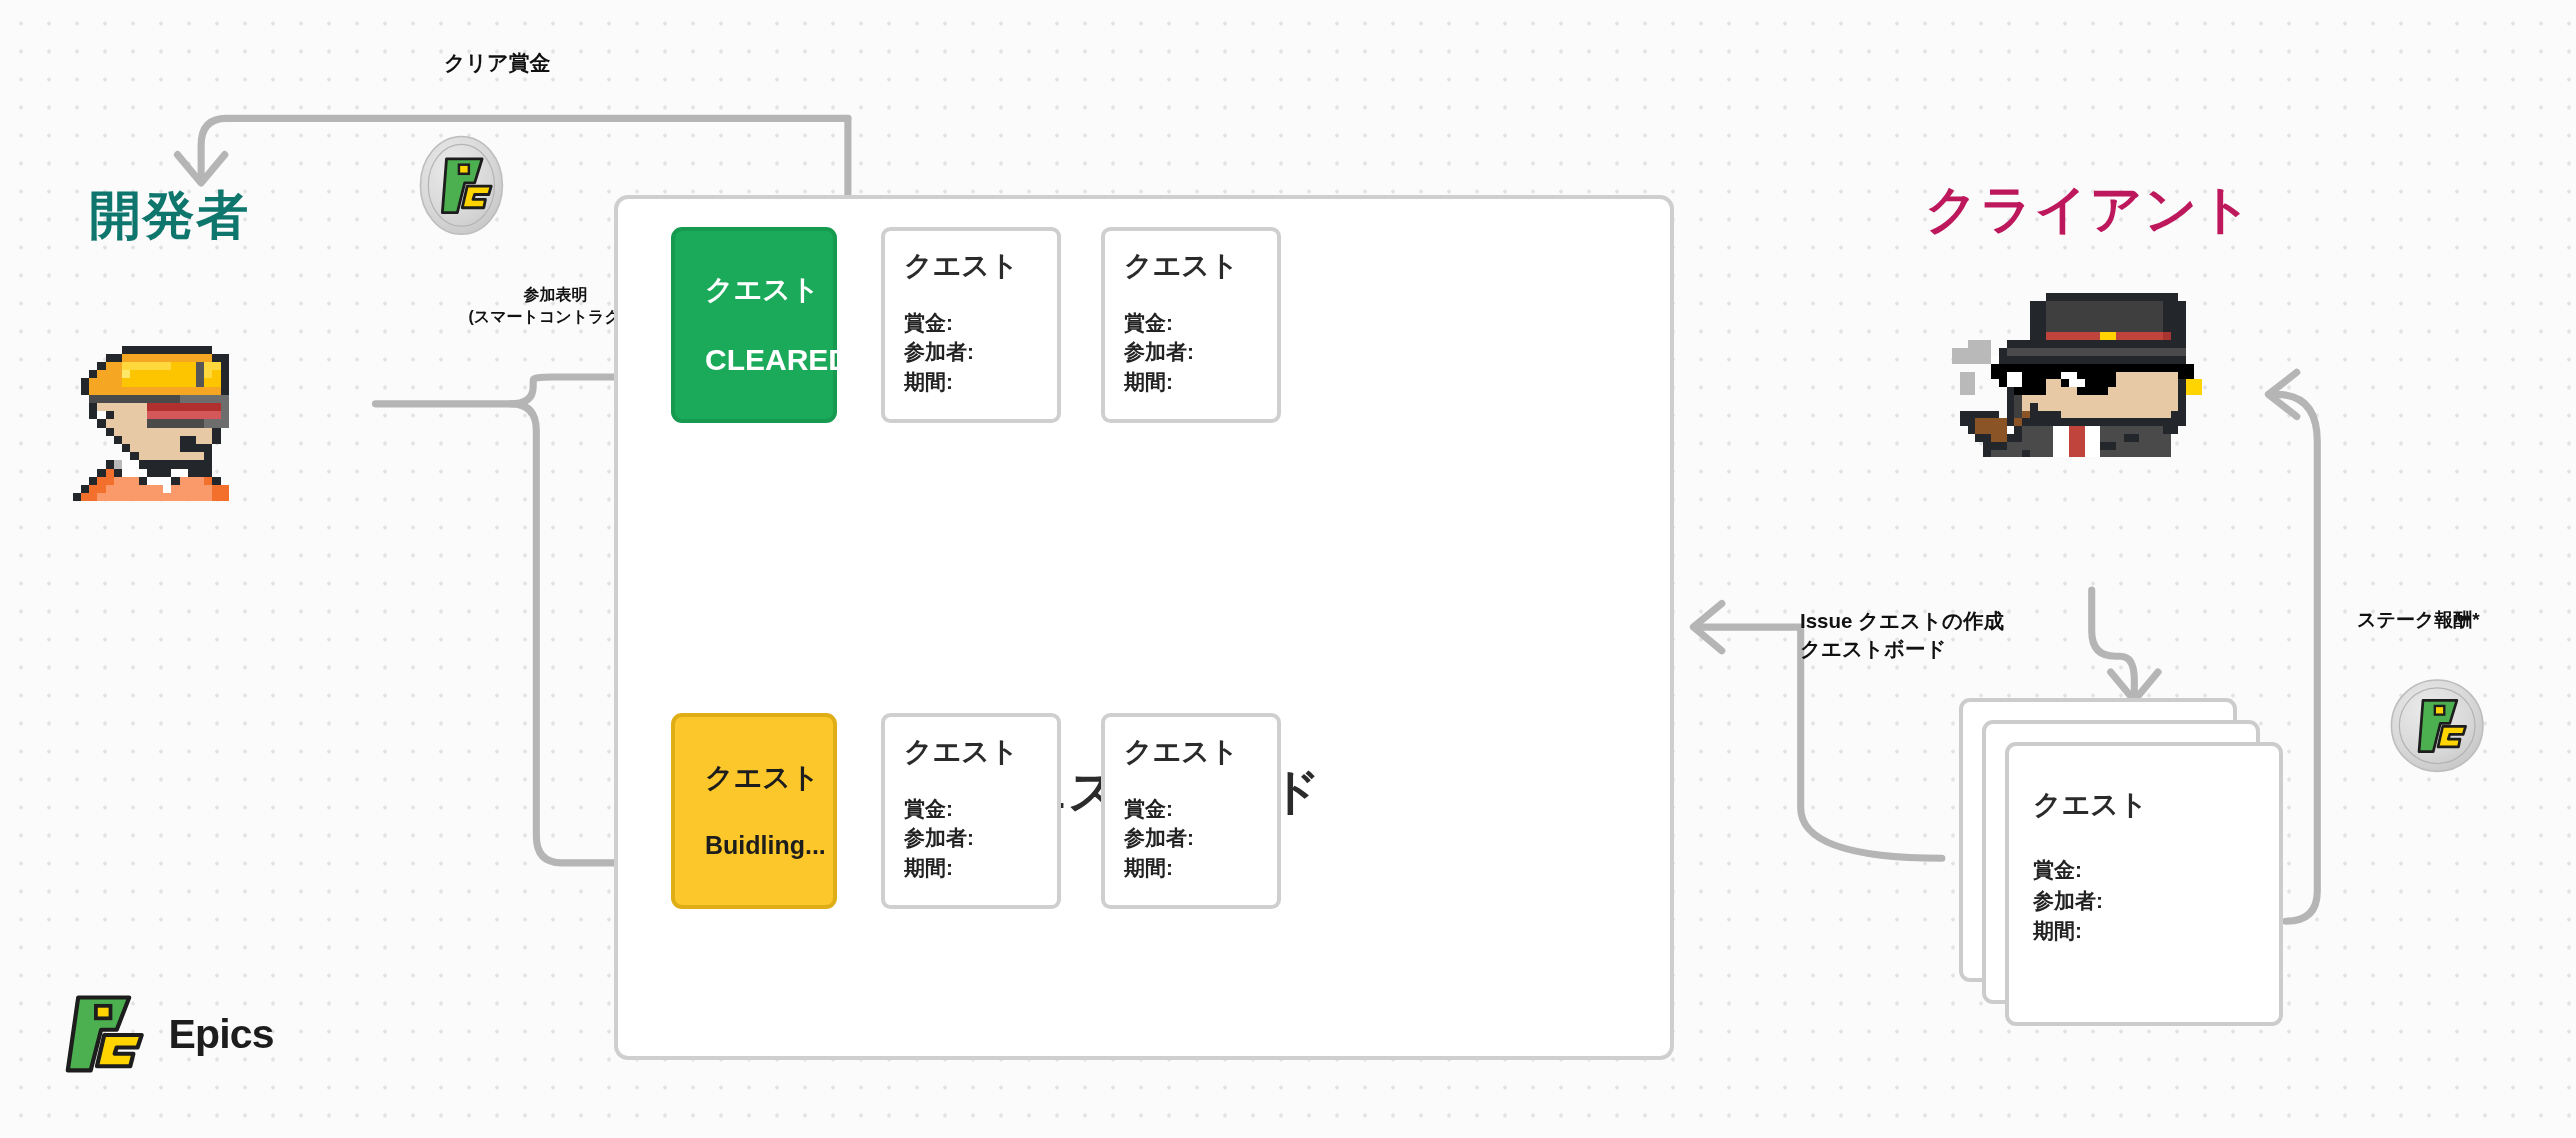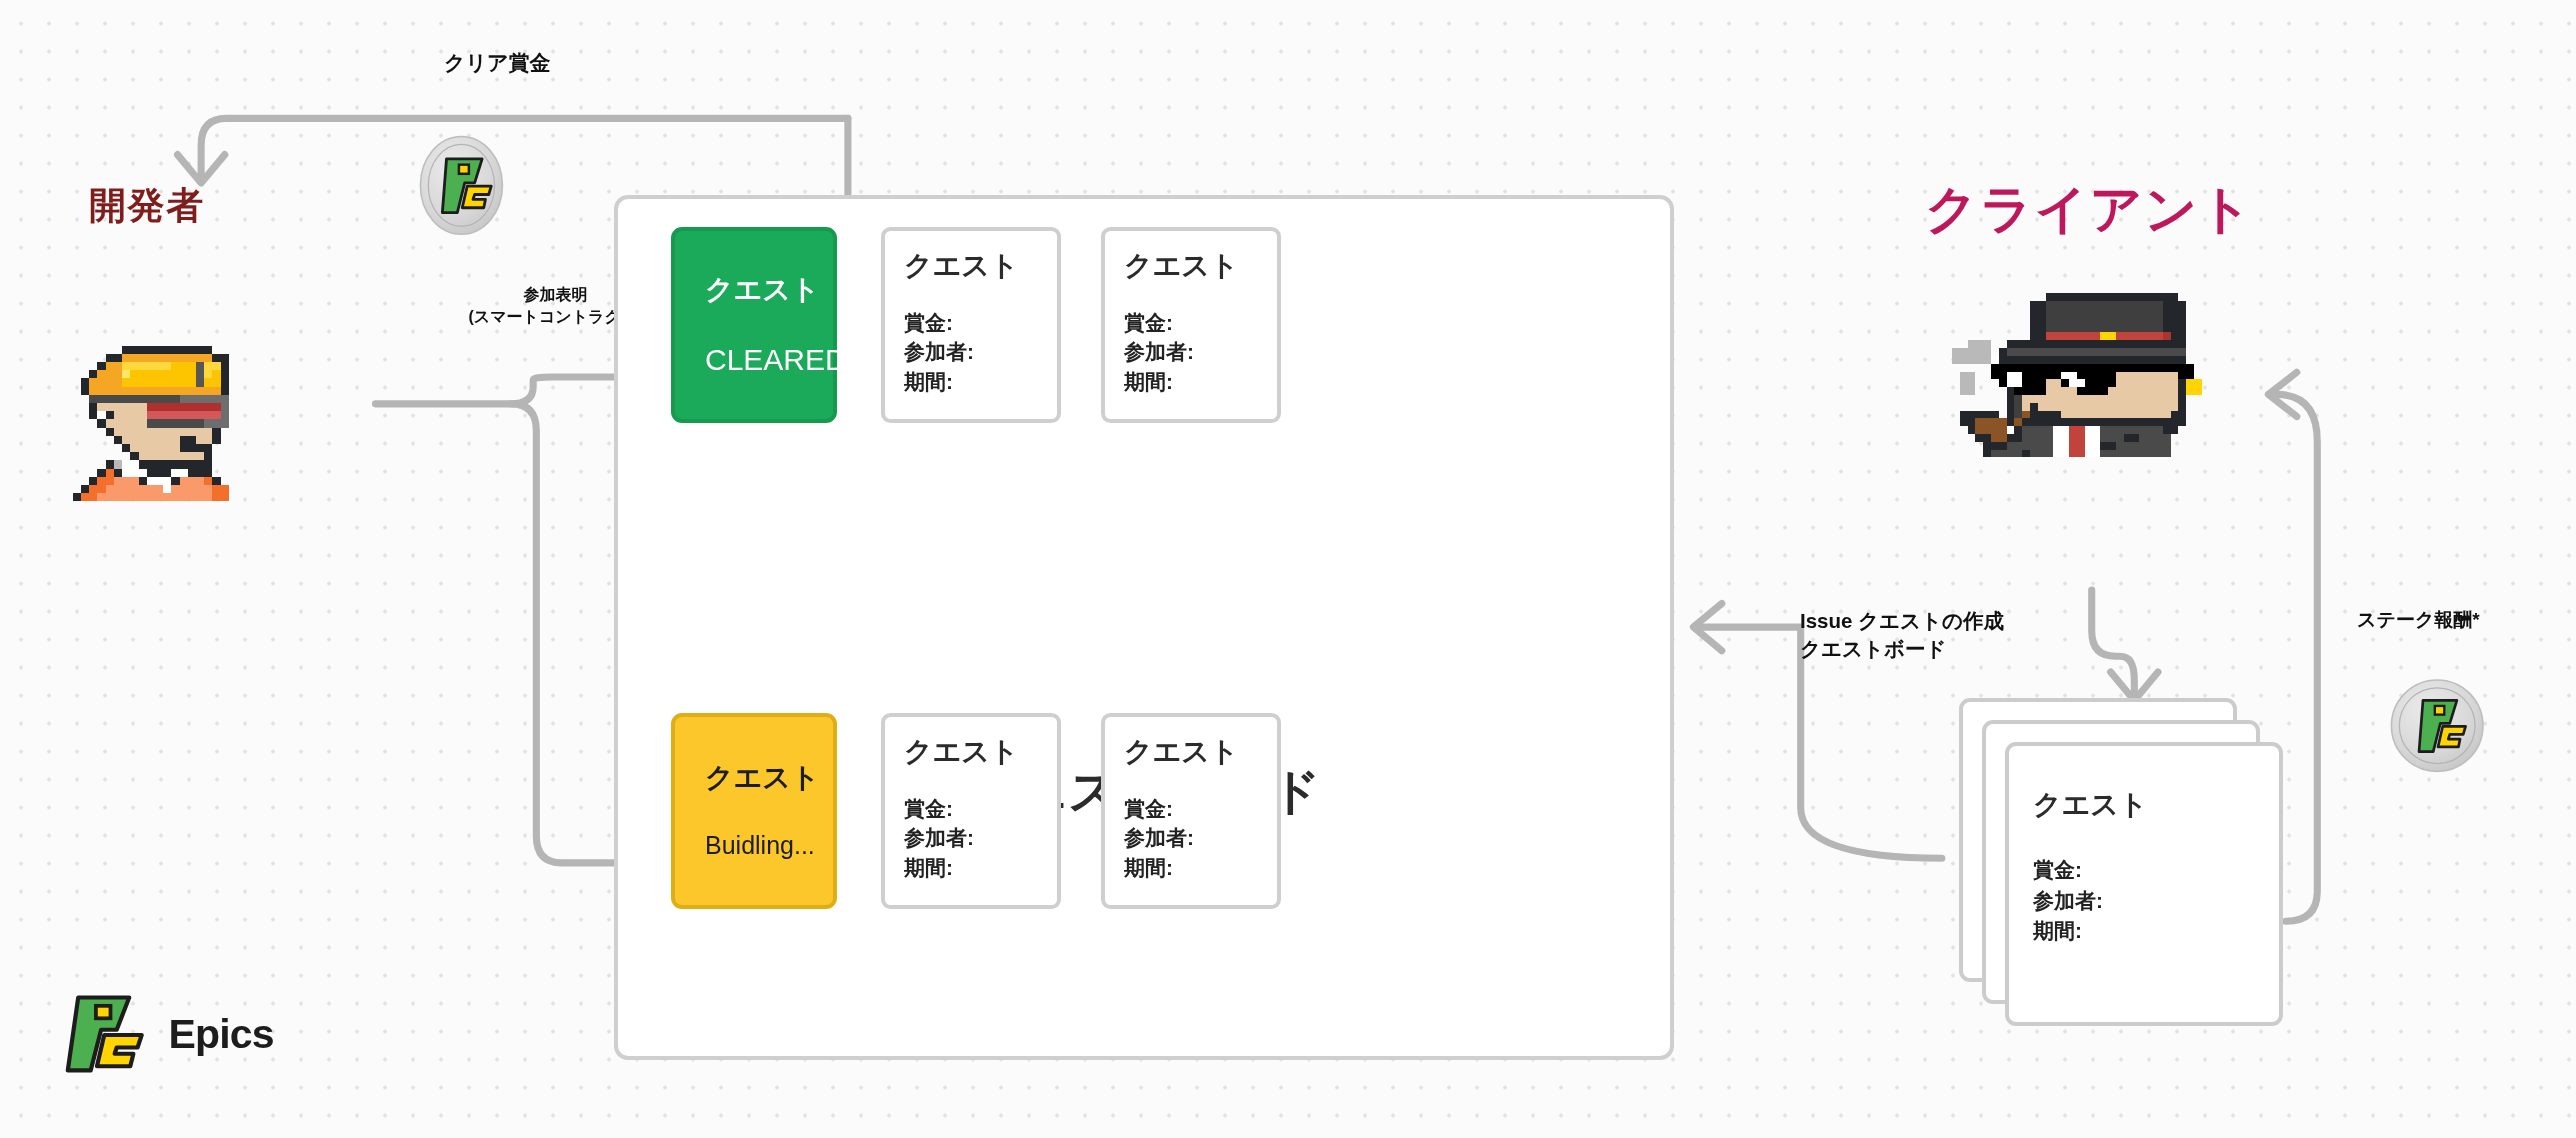--- a/index.html
+++ b/index.html
@@ -38,21 +38,21 @@
   .qcard-plain .qc-title{font-size:28px;font-weight:800;color:#2b2b2b;line-height:1;}
   .qcard-plain .qc-lines{margin-top:28px;}
   .qcard-plain .qc-line{font-size:21px;font-weight:700;color:#222;line-height:1.42;}
 
   .qcard-status{
     padding:0 0 0 30px;
     display:flex;flex-direction:column;justify-content:center;
     border-radius:11px;
   }
   .qcard-status .qs-title{font-size:28px;font-weight:800;line-height:1;}
-  .qcard-status .qs-state{font-size:30px;font-weight:400;margin-top:41px;line-height:1;}
+  .qcard-status .qs-state{font-size:30px;font-weight:700;margin-top:41px;line-height:1;}
   #quest-cleared{background:#1aaa5a;border:4px solid #159a4f;}
   #quest-cleared .qs-title,#quest-cleared .qs-state{color:#ffffff;}
   #quest-building{background:#fbc72b;border:4px solid #dfae17;}
   #quest-building .qs-title{color:#1d1d1d;}
   #quest-building .qs-state{color:#1d1d1d;font-size:25px;}
 
   
   .stack-card{
     position:absolute;box-sizing:border-box;
     border:4.7px solid #cccccc;background:#ffffff;border-radius:11px;
@@ -60,21 +60,21 @@
   #stack-3{left:1959px;top:698px;width:278px;height:284px;}
   #stack-2{left:1982px;top:720px;width:278px;height:284px;}
   #stack-1{left:2005px;top:742px;width:278px;height:284px;padding:28px 24px;}
   #stack-1 .qc-title{font-size:28px;font-weight:800;color:#2b2b2b;line-height:1;margin-top:17.4px;}
   #stack-1 .qc-lines{margin-top:36px;}
   #stack-1 .qc-line{font-size:21px;font-weight:700;color:#222;line-height:1.45;}
 
   
   #dev-title{
     position:absolute;left:89px;top:181px;
-    font-size:37px;font-weight:800;color:#7f1d1d;letter-spacing:1.6px;
+    font-size:52px;font-weight:800;color:#0f766e;letter-spacing:1.6px;
   }
   #client-title{
     position:absolute;left:1925px;top:175px;
     font-size:52px;font-weight:800;color:#be185d;letter-spacing:1.6px;
   }
 
   
   .flow-label{position:absolute;font-weight:800;color:#111;line-height:1.38;}
   #label-clear-bounty{left:413px;top:49px;font-size:21px;margin-left:31px;}
   #label-join{left:445px;top:284px;font-size:16px;text-align:center;width:221px;}

